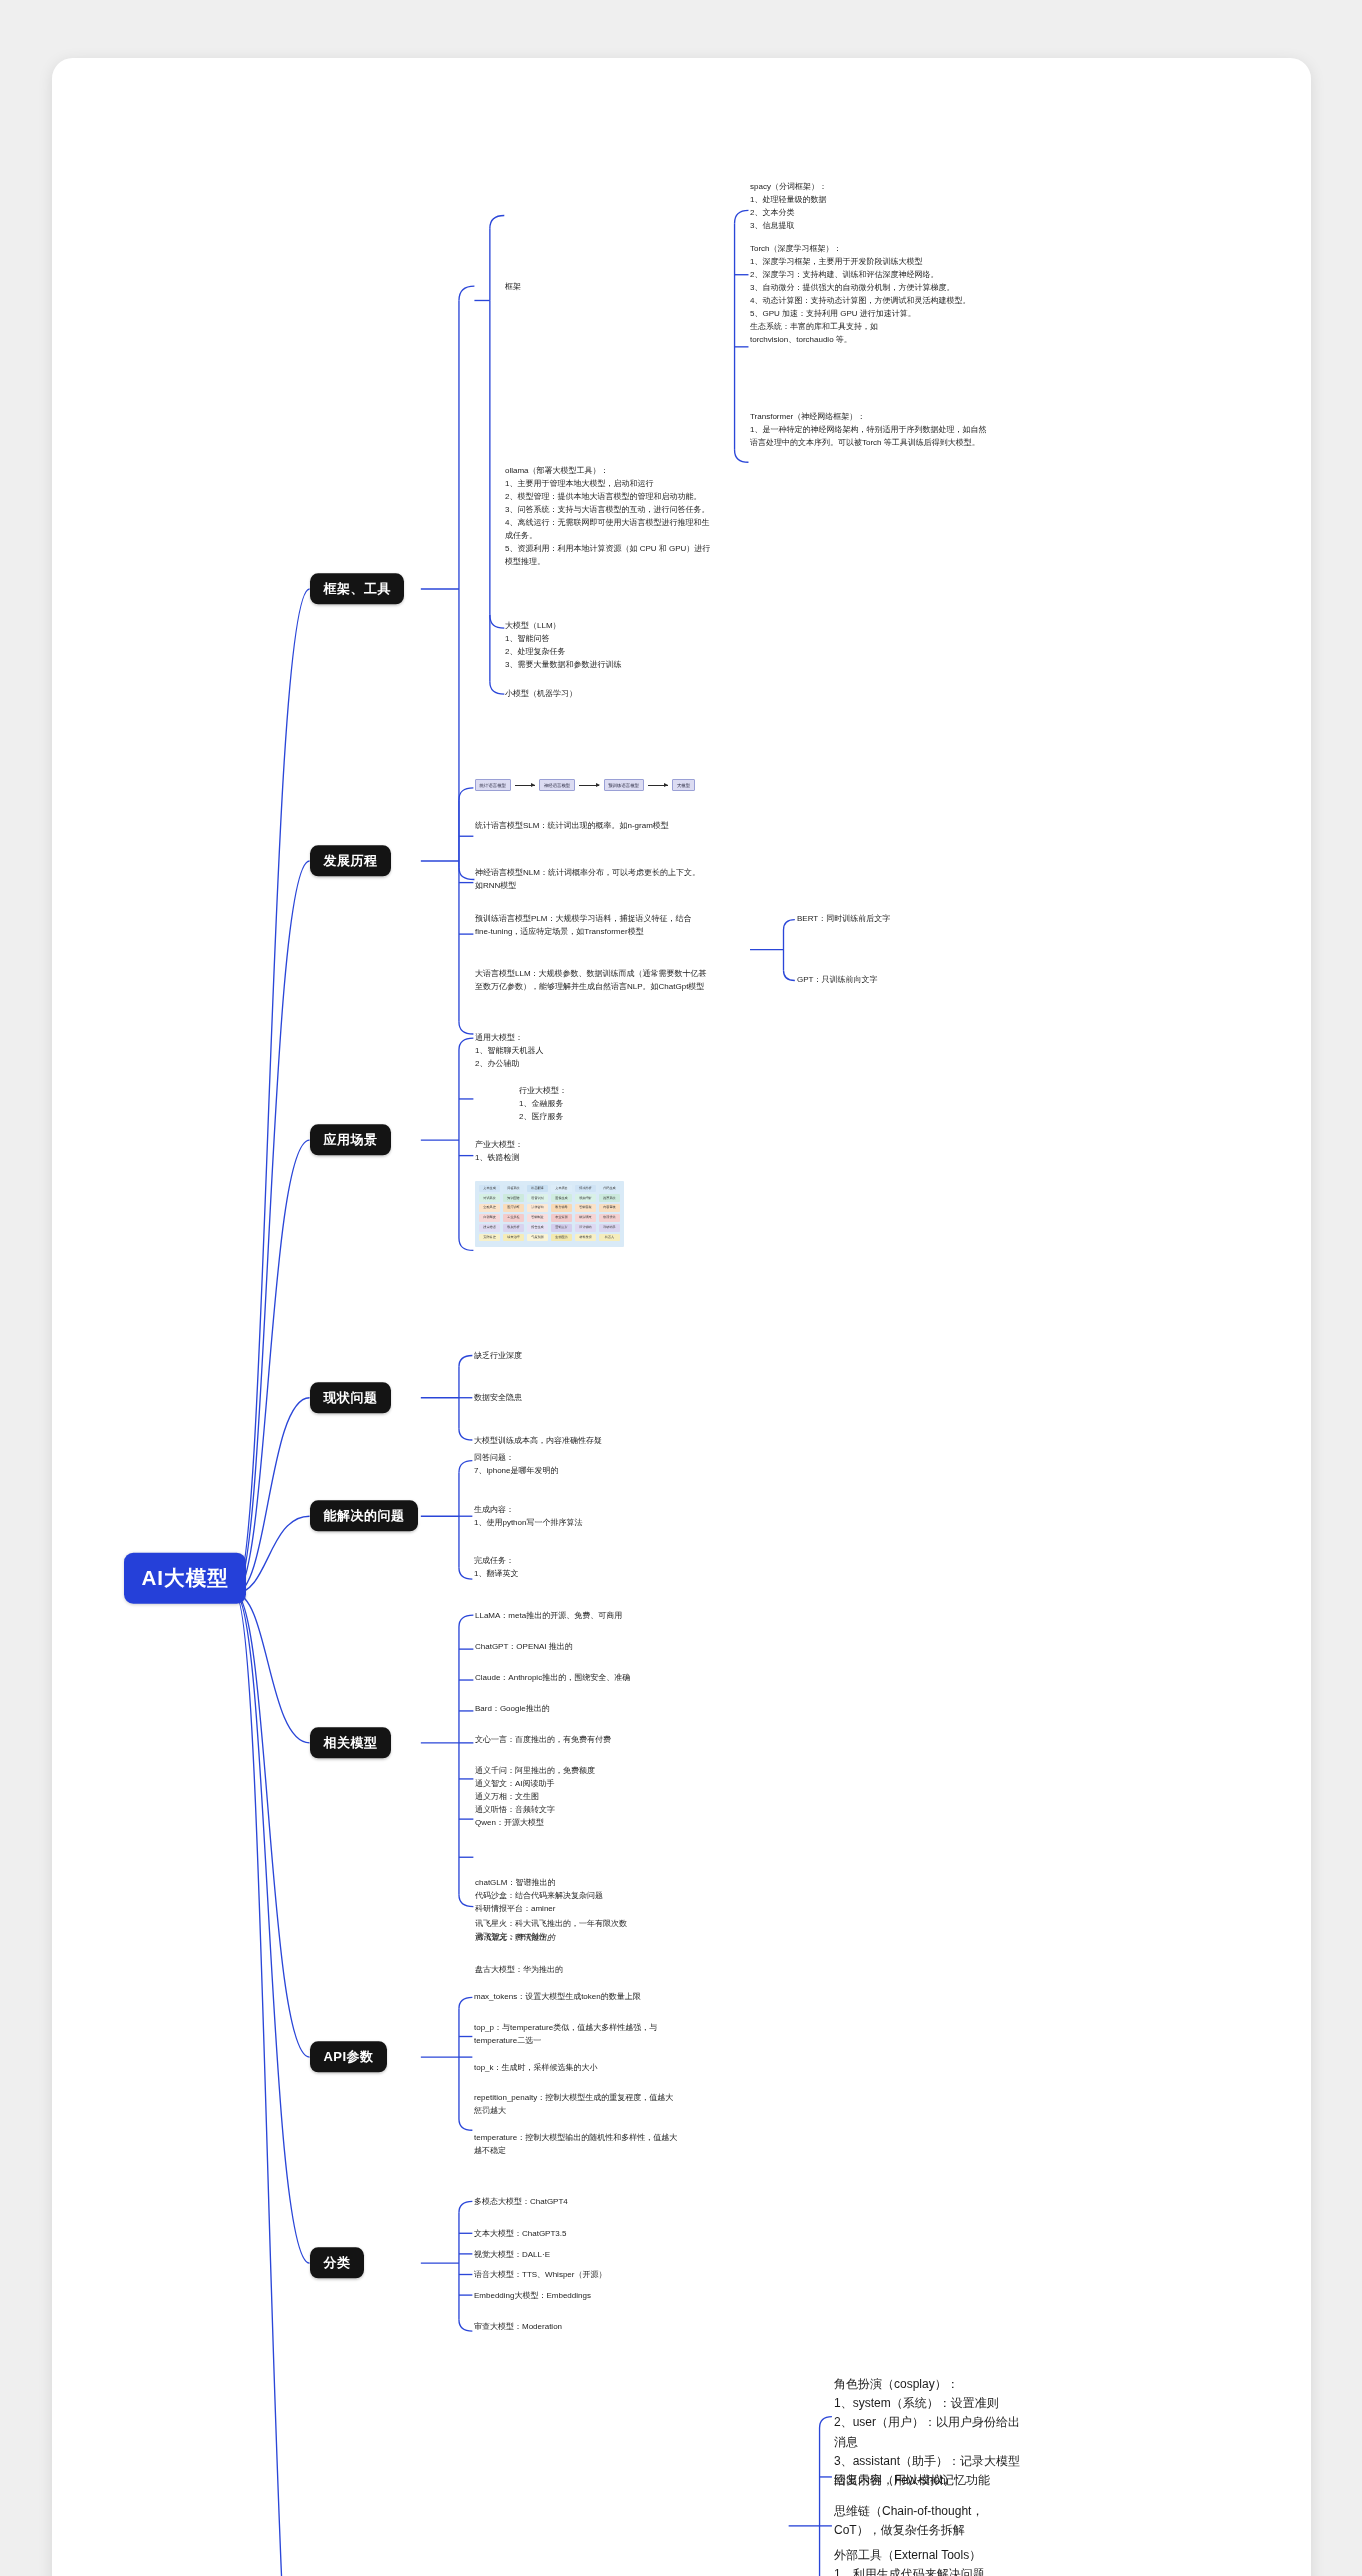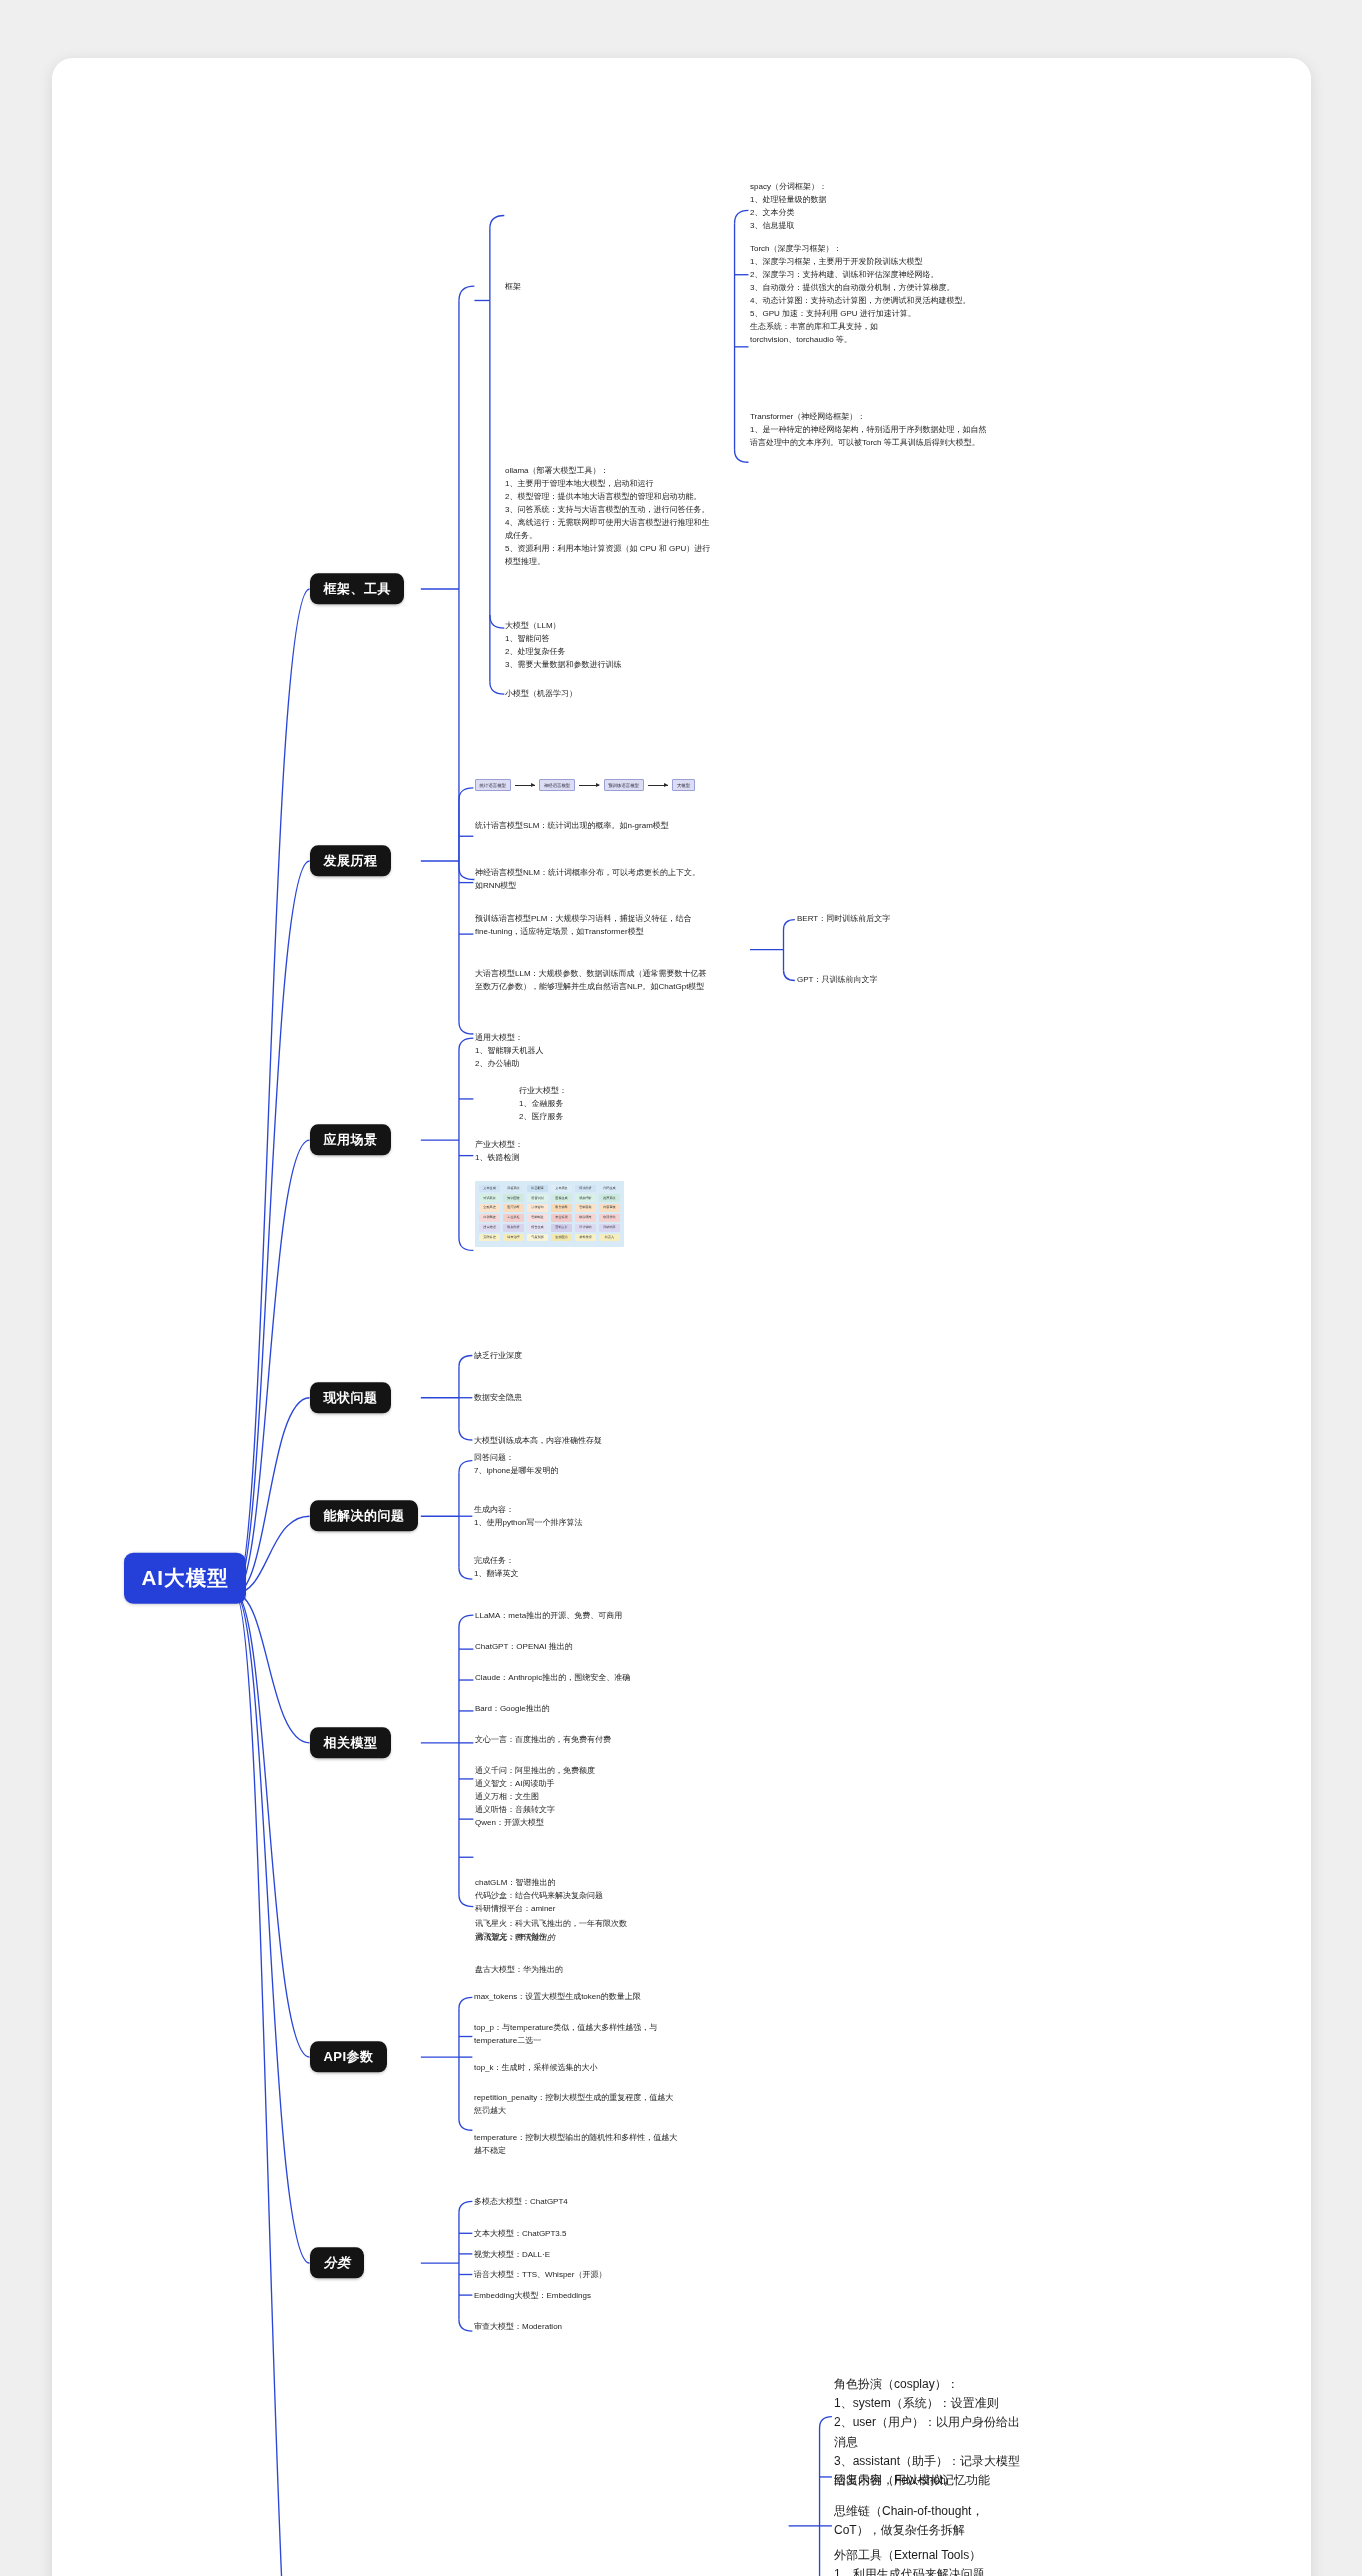--- a/index.html
+++ b/index.html
@@ -324,21 +324,21 @@
   <div class="node leaf" style="left:423px; top:1874px; width:222px;font-style:italic;">腾讯混元：腾讯推出的</div>
   <div class="node leaf" style="left:423px; top:1906px; width:222px;">盘古大模型：华为推出的</div>
 
   <div class="node l1" style="left:258px; top:1999px; transform:translateY(-50%);">API参数</div>
   <div class="node leaf" style="left:422px; top:1933px; width:206px;">max_tokens：设置大模型生成token的数量上限</div>
   <div class="node leaf" style="left:422px; top:1964px; width:206px;">top_p：与temperature类似，值越大多样性越强，与temperature二选一</div>
   <div class="node leaf" style="left:422px; top:2004px; width:206px;">top_k：生成时，采样候选集的大小</div>
   <div class="node leaf" style="left:422px; top:2034px; width:206px;">repetition_penalty：控制大模型生成的重复程度，值越大惩罚越大</div>
   <div class="node leaf" style="left:422px; top:2074px; width:206px;">temperature：控制大模型输出的随机性和多样性，值越大越不稳定</div>
 
-  <div class="node l1" style="left:258px; top:2205px; transform:translateY(-50%);font-style:italic;">分类</div>
+  <div class="node l1" style="left:258px; top:2205px; transform:translateY(-50%);">分类</div>
   <div class="node leaf" style="left:422px; top:2138px; width:185px;">多模态大模型：ChatGPT4</div>
   <div class="node leaf" style="left:422px; top:2170px; width:185px;">文本大模型：ChatGPT3.5</div>
   <div class="node leaf" style="left:422px; top:2191px; width:185px;">视觉大模型：DALL·E</div>
   <div class="node leaf" style="left:422px; top:2211px; width:185px;">语音大模型：TTS、Whisper（开源）</div>
   <div class="node leaf" style="left:422px; top:2232px; width:185px;">Embedding大模型：Embeddings</div>
   <div class="node leaf" style="left:422px; top:2263px; width:185px;">审查大模型：Moderation</div>
 
   <div class="node leaf sm" style="left:782px; top:2317px; width:196px;">角色扮演（cosplay）：
 1、system（系统）：设置准则
 2、user（用户）：以用户身份给出消息

